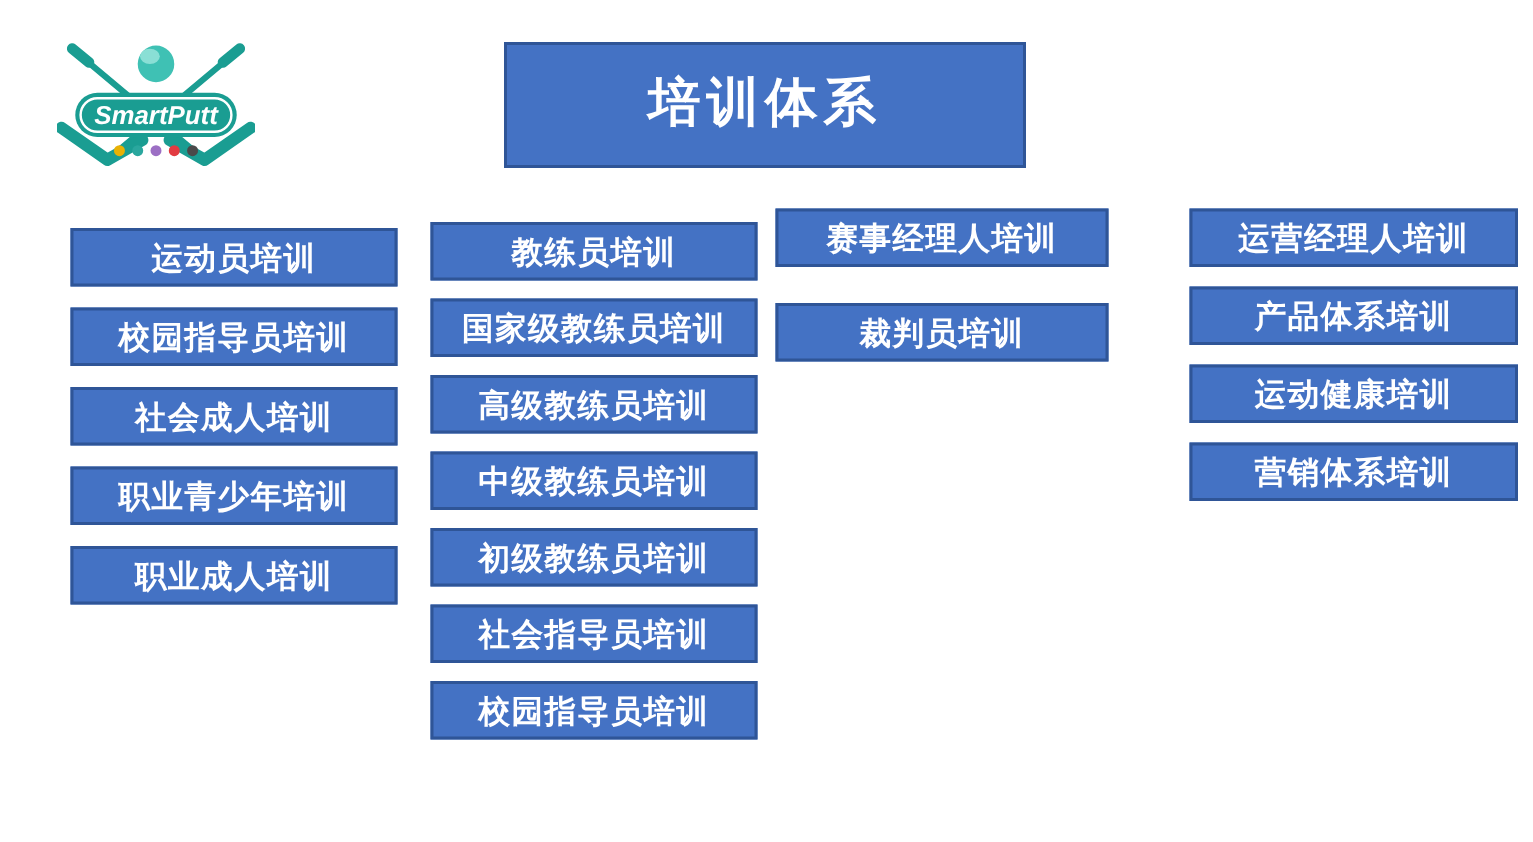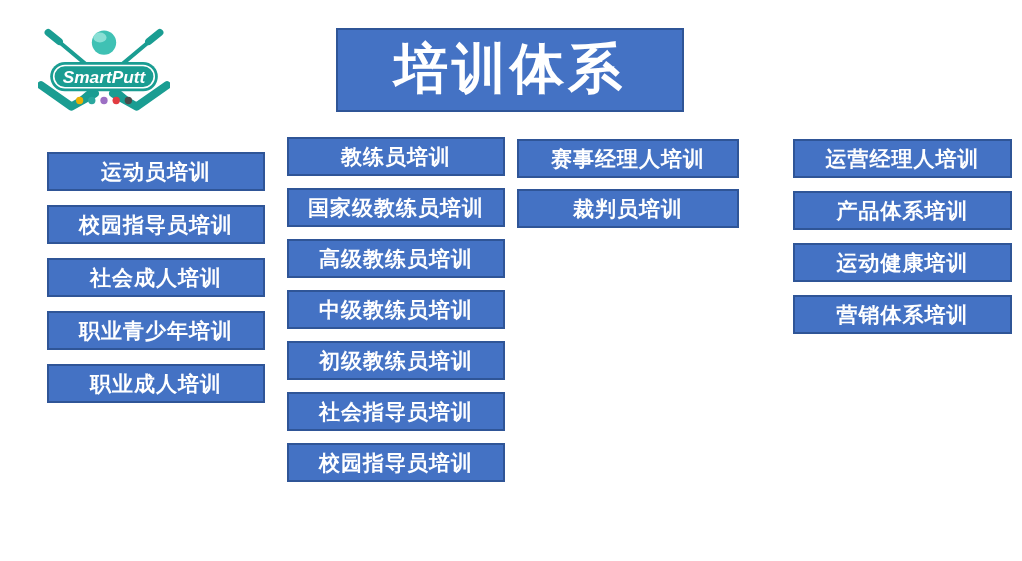--- a/index.html
+++ b/index.html
@@ -32,35 +32,35 @@
     height: 84px;
     background: var(--box-fill, #4472C4);
     border: 2px solid var(--box-border, #2F5597);
     box-sizing: border-box;
     display: flex;
     align-items: center;
     justify-content: center;
   }
   #title-box .title-text {
     color: #ffffff;
-    font-size: 54px;
+    font-size: 35px;
     font-weight: bold;
     letter-spacing: 4px;
     line-height: 1;
     padding-bottom: 4px;
   }
   
   .column {
     position: absolute;
     display: flex;
     flex-direction: column;
   }
   #col-0 { left: 47px;  top: 152px; width: 218px; gap: 14px; }
-  #col-1 { left: 287px; top: 137px; width: 218px; gap: 12px; justify-content: space-between; }
-  #col-2 { left: 517px; top: 139px; width: 222px; gap: 11px; }
+  #col-1 { left: 287px; top: 148px; width: 218px; gap: 12px; justify-content: space-between; }
+  #col-2 { left: 517px; top: 139px; width: 222px; gap: 24px; }
   #col-3 { left: 793px; top: 139px; width: 219px; gap: 13px; }
   .tbox {
     height: 39px;
     box-sizing: border-box;
     background: var(--box-fill, #4472C4);
     border: 2px solid var(--box-border, #2F5597);
     display: flex;
     align-items: center;
     justify-content: center;
     color: #ffffff;

